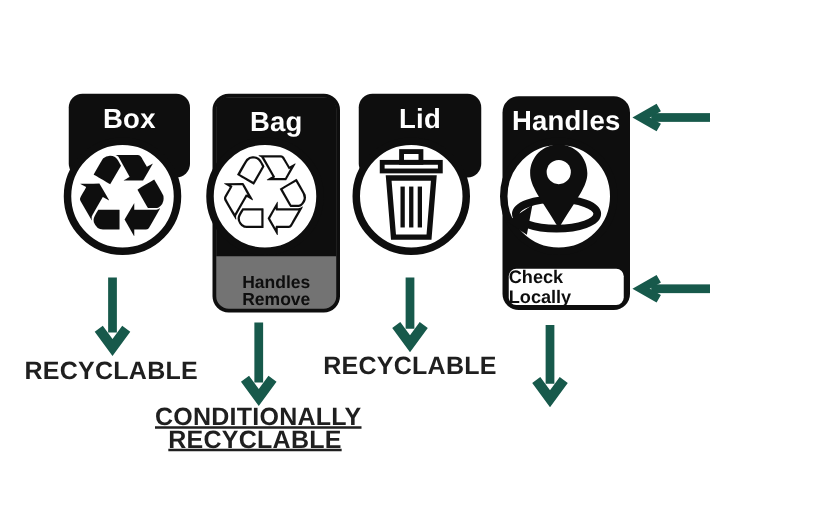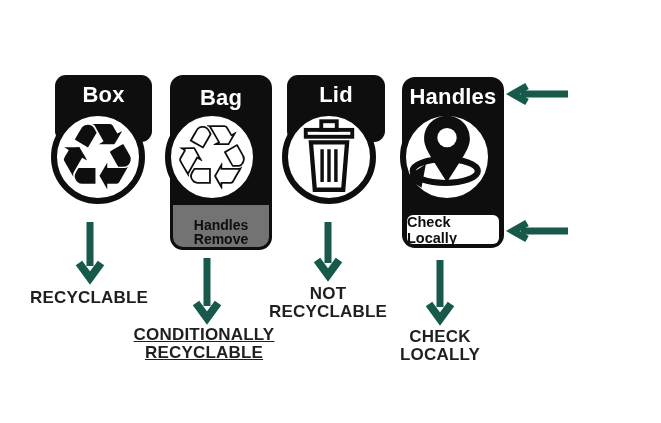--- a/index.html
+++ b/index.html
@@ -65,21 +65,21 @@
   
   .arrow-down,.arrow-left{position:absolute;}
   .arrow-down rect{fill:var(--arrow);}
   .arrow-down polyline{fill:none;stroke:var(--arrow);stroke-width:8;stroke-linejoin:miter;}
   .arrow-left rect{fill:var(--arrow);}
   .arrow-left polyline{fill:none;stroke:var(--arrow);stroke-width:7;stroke-linejoin:miter;}
 
   
   .outcome{
     position:absolute;font-weight:bold;color:var(--text);
-    text-align:center;font-size:17px;line-height:17.5px;letter-spacing:.2px;
+    text-align:center;font-size:20px;line-height:17.5px;letter-spacing:.2px;
   }
   .outcome-box{left:19px;width:140px;top:289px;}
   .outcome-bag{left:124px;width:160px;top:326px;text-decoration:underline;}
   .outcome-lid{left:258px;width:140px;top:285px;}
   .outcome-carton{left:375px;width:130px;top:328px;}
   .annotation{
     position:absolute;font-weight:bold;color:var(--text);
     font-size:16px;line-height:15.5px;letter-spacing:.2px;
   }
   .annotation-package{left:510px;top:111px;}
@@ -170,22 +170,17 @@
   </svg>
 
   <div class="outcome outcome-box">
     <div>RECYCLABLE</div>
   </div>
   <div class="outcome outcome-bag">
     <div>CONDITIONALLY</div>
     <div>RECYCLABLE</div>
   </div>
   <div class="outcome outcome-lid">
-    <div>NOT</div>
     <div>RECYCLABLE</div>
-  </div>
-  <div class="outcome outcome-carton">
-    <div>CHECK</div>
-    <div>LOCALLY</div>
   </div>
 
 
 </div>
 
 </body></html>

